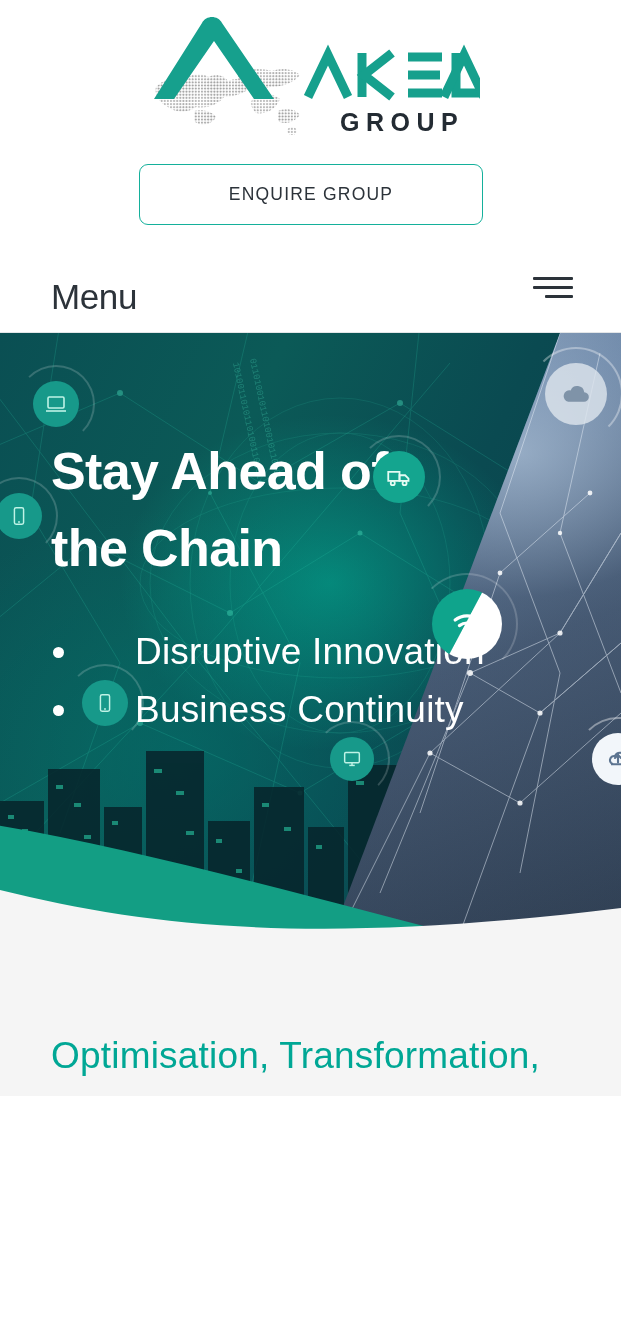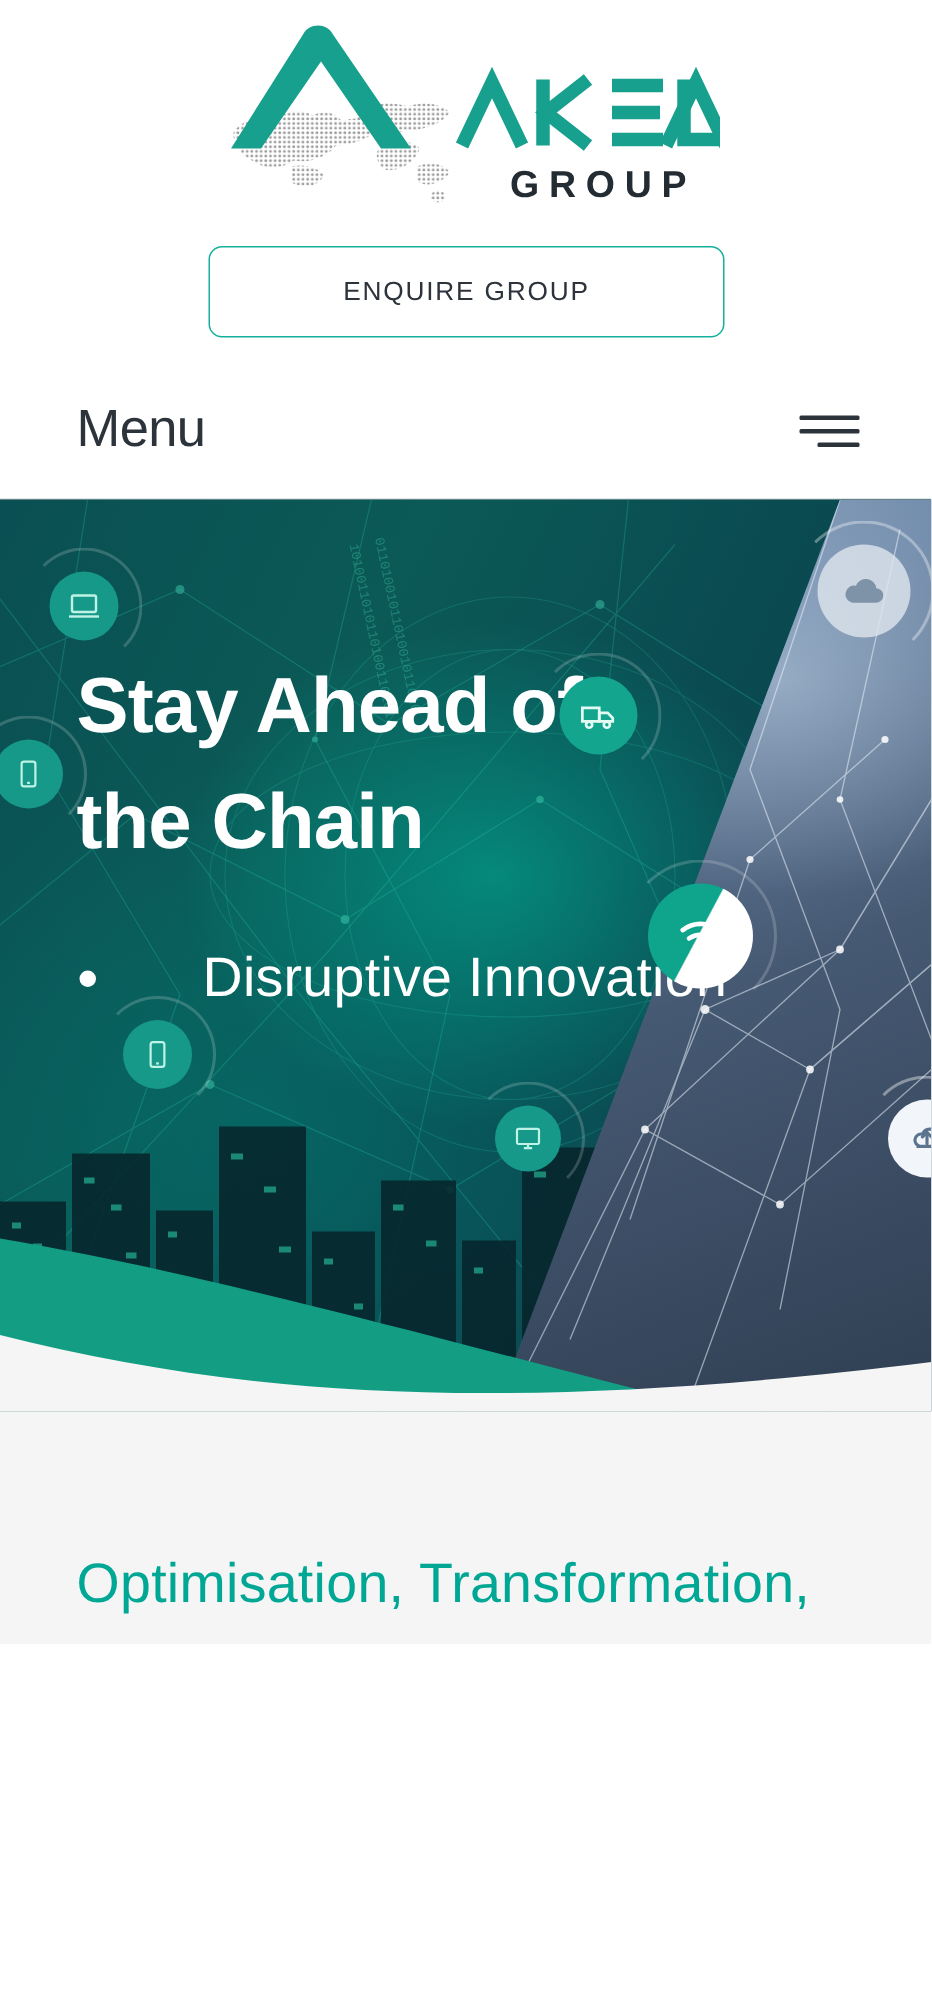--- a/index.html
+++ b/index.html
@@ -60,21 +60,21 @@
   }
   
   .menu-row {
     position: absolute;
     left: 0; top: 248px;
     width: 621px; height: 85px;
     border-bottom: 1px solid #e3e6e8;
   }
   .menu-label {
     position: absolute;
-    left: 51px; top: 17px;
+    left: 51px; top: 28px;
     font-size: 35px;
     font-weight: 300;
     color: #2c333a;
     letter-spacing: -0.4px;
     line-height: 42px;
     cursor: pointer;
   }
   .hamburger {
     position: absolute;
     right: 48px; top: 27px;
@@ -396,20 +396,24 @@
     <div class="hero-title">
       <div>Stay Ahead of</div>
       <div>the Chain</div>
     </div>
 
     <ul class="hero-list">
       <li>
         <span class="dot"></span>
         <span>Disruptive Innovation</span>
       </li>
+      <li>
+        <span class="dot"></span>
+        <span>Business Continuity</span>
+      </li>
     </ul>
 
     <div class="ibadge" style="left:33px;  top:48px;  width:46px; height:46px;">
       <div class="ring"></div>
       <div class="circ" style="background:#17998a;">
         <svg width="24" height="24" viewBox="0 0 24 24" fill="none" stroke="#bff3e6" stroke-width="1.6">
           <rect x="4" y="5" width="16" height="11" rx="1.2"></rect>
             <path d="M2 19h20"></path>
         </svg>
       </div>

